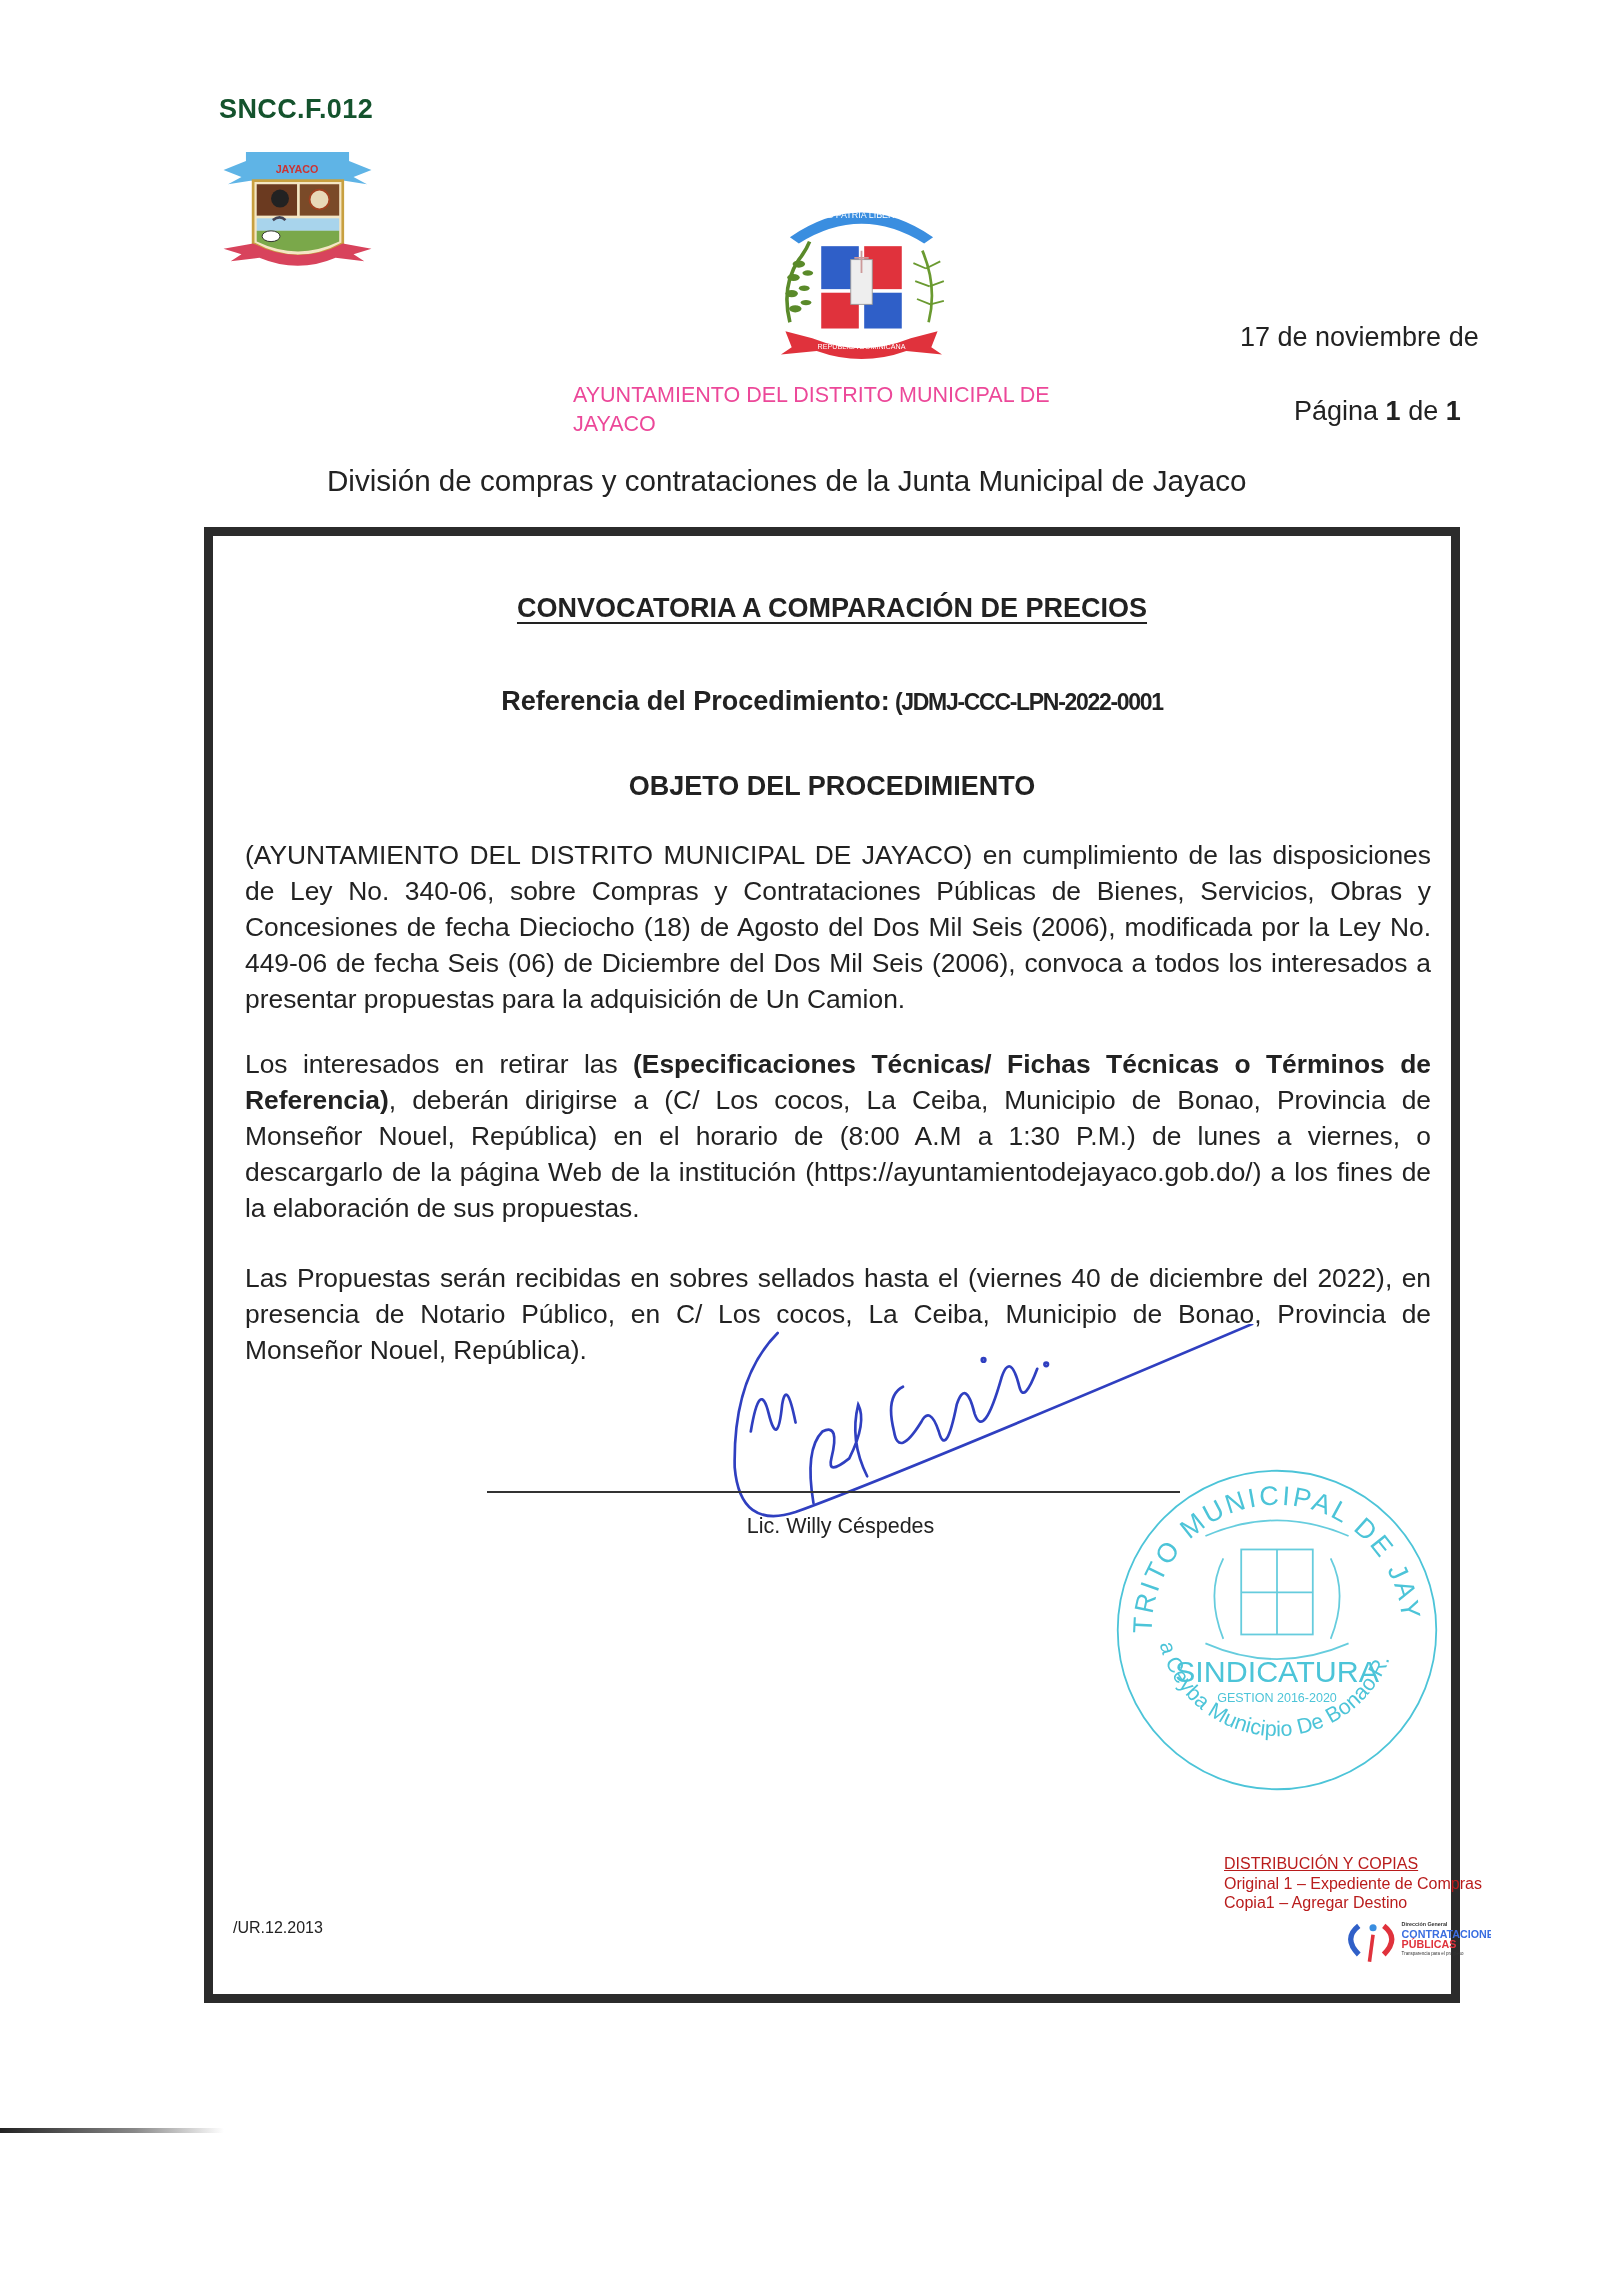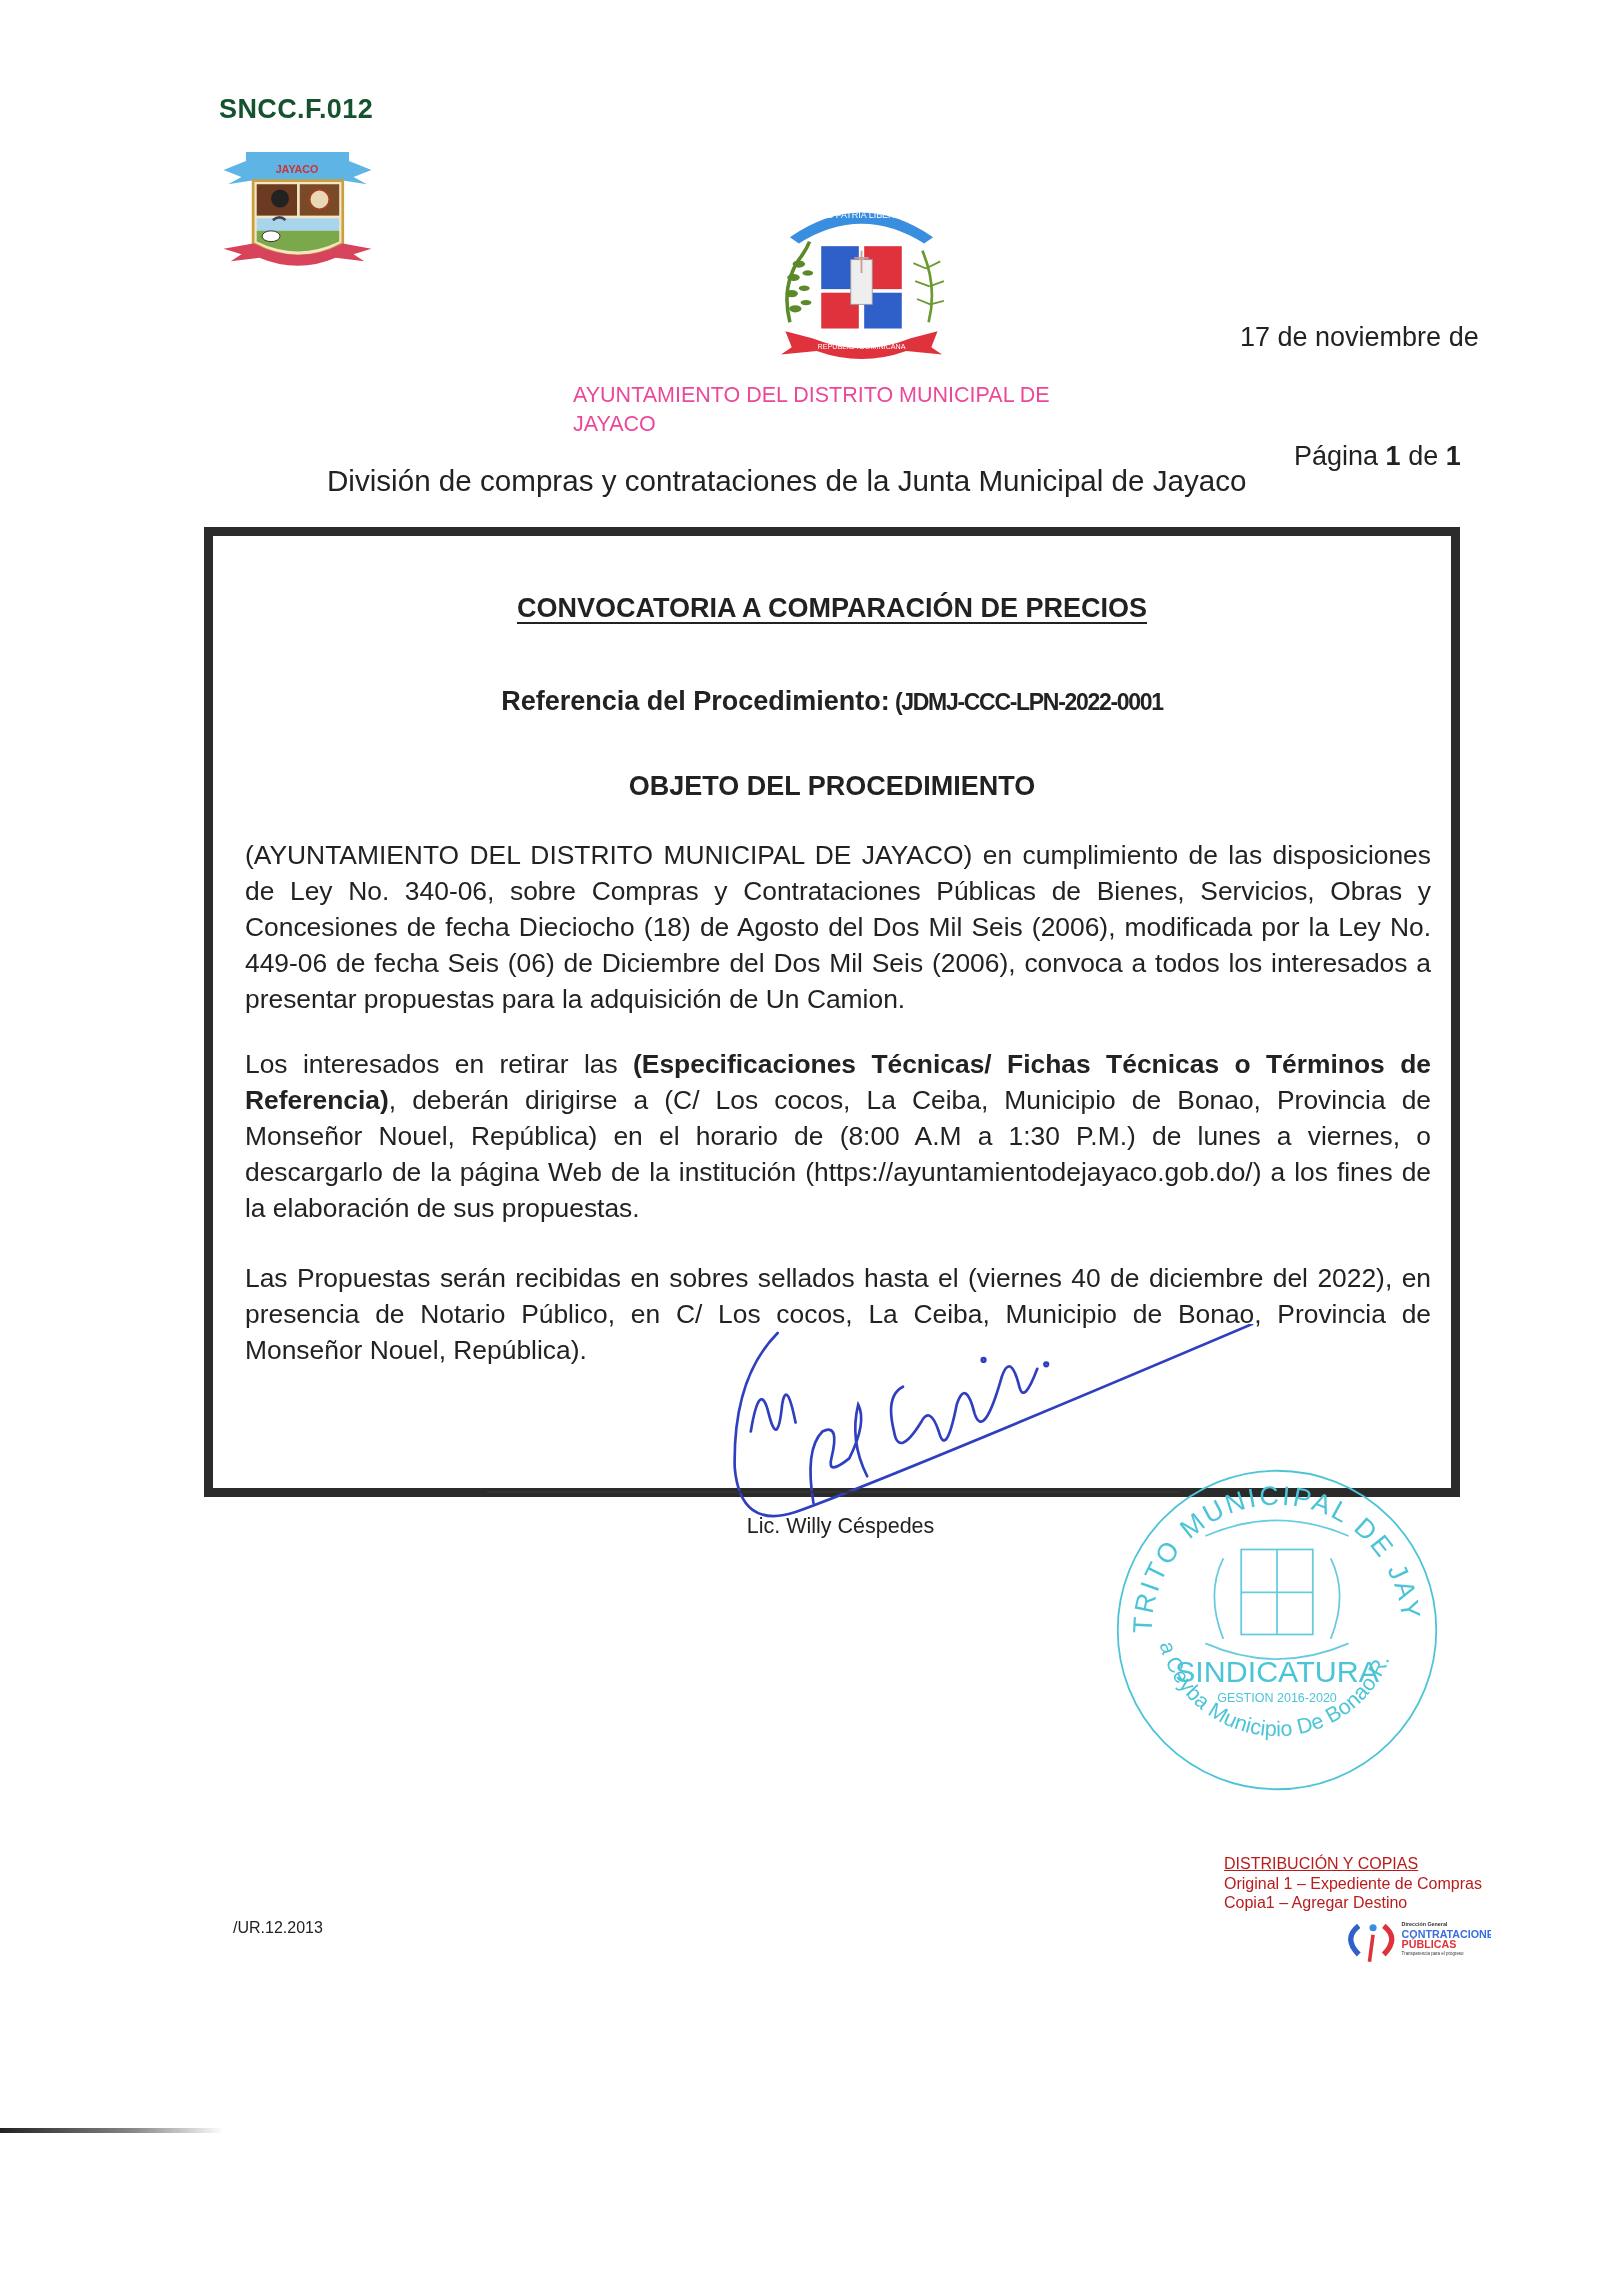--- a/index.html
+++ b/index.html
@@ -7,27 +7,27 @@
     body { position: relative; font-family: "Liberation Sans", sans-serif; color: #222; }
 
     .abs { position: absolute; }
 
     .form-code { left: 219px; top: 94px; font-size: 27px; font-weight: bold; color: #14532d; letter-spacing: 0.4px; }
 
     .muni-logo { left: 219px; top: 143px; width: 157px; height: 130px; }
     .national-logo { left: 772px; top: 188px; width: 179px; height: 179px; }
 
     .header-date { left: 1240px; top: 322px; font-size: 27px; color: #222; }
-    .header-page { left: 1294px; top: 396px; font-size: 27px; color: #222; margin-top: 45px; }
+    .header-page { left: 1294px; top: 396px; font-size: 27px; color: #222; }
     .header-page b { font-weight: bold; }
 
     .inst-name { left: 573px; top: 381px; width: 537px; text-align: left; font-size: 21.5px; line-height: 29px; color: #ec4899; }
     .division { left: 327px; top: 464px; font-size: 29.6px; color: #222; }
 
-    .frame { left: 204px; top: 527px; width: 1256px; height: 970px; border: 9.9px solid #2b2b2b; }
+    .frame { left: 204px; top: 527px; width: 1256px; height: 1476px; border: 9.9px solid #2b2b2b; }
 
     .title { left: 0; width: 100%; text-align: center; font-weight: bold; color: #222; }
     .t1 { top: 57px; font-size: 27px; text-decoration: underline; text-underline-offset: 5.4px; }
     .t2 { top: 150px; font-size: 27px; }
     .t2 .u { text-underline-offset: 5.4px; }
     .t2 .ref { font-size: 23px; letter-spacing: -1.3px; }
     .t3 { top: 235px; font-size: 27px; }
 
     .para { left: 32px; width: 1186px; font-size: 26.4px; line-height: 36px; text-align: justify; color: #222; }
     .p1 { top: 301px; }

